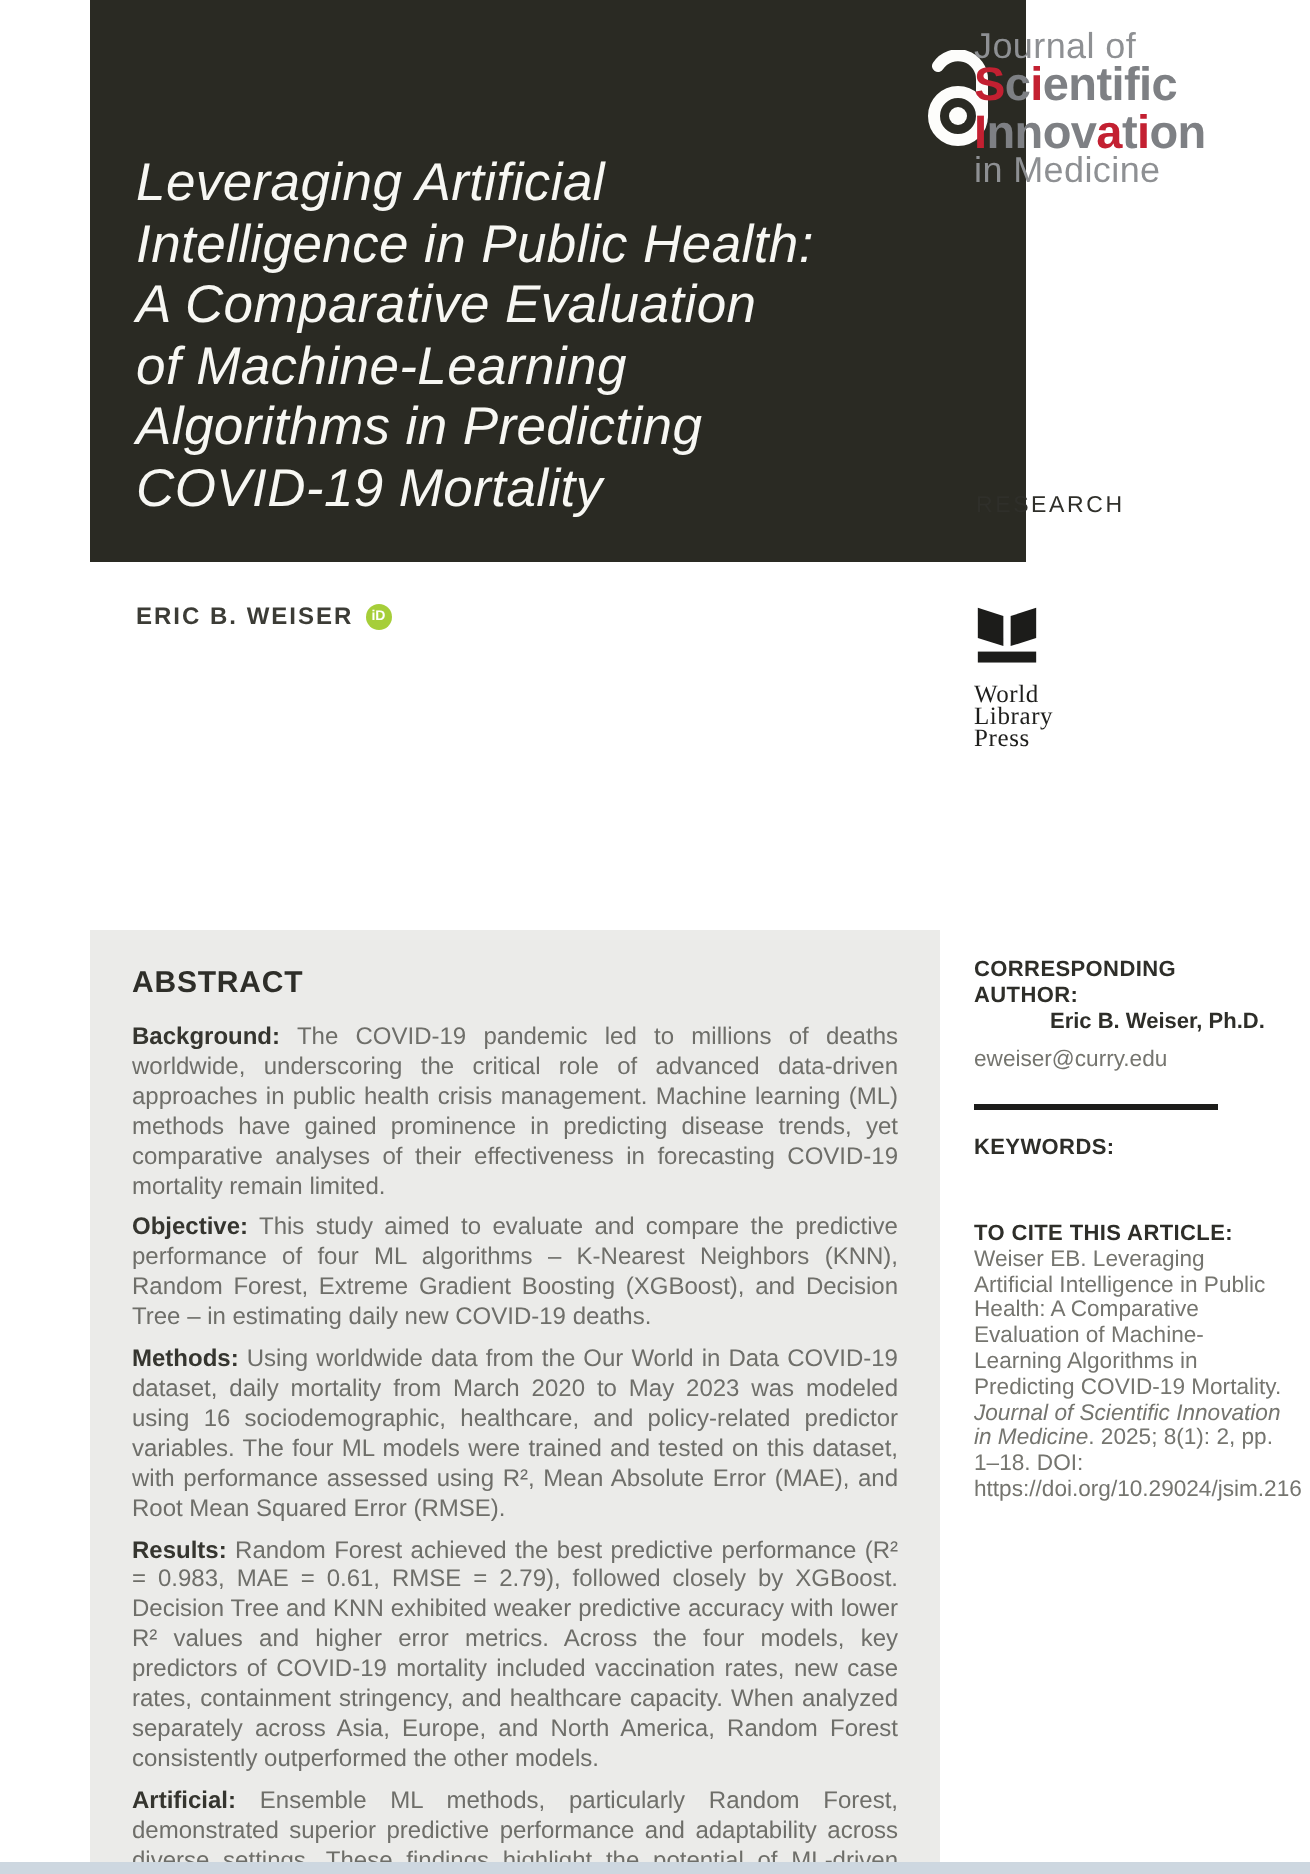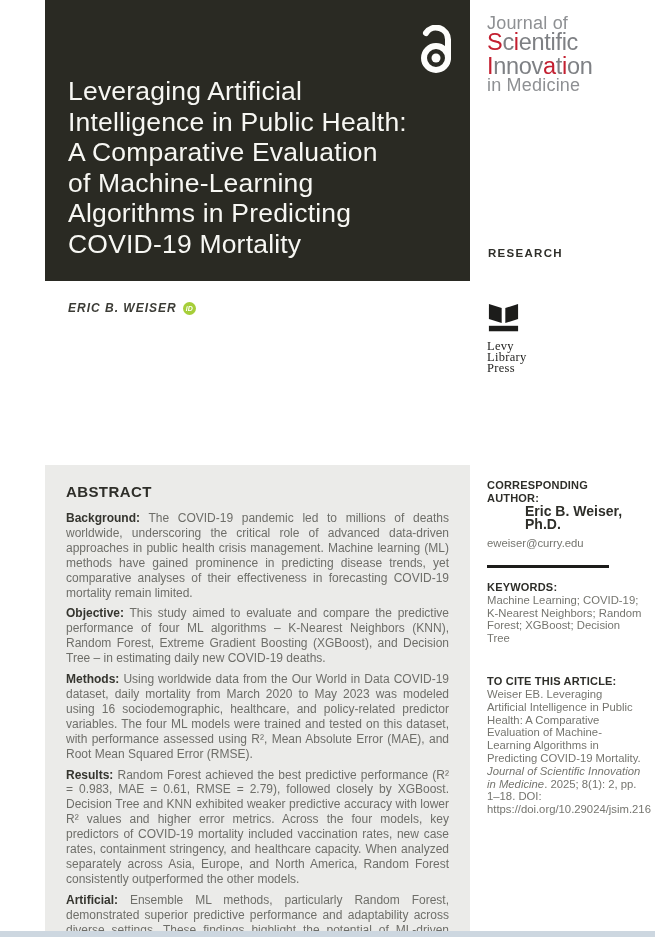--- a/index.html
+++ b/index.html
@@ -12,43 +12,44 @@
     --label-dark:#35352f;
     --logo-gray:#7e8084;
     --logo-light-gray:#8e9093;
   }
   html,body{margin:0;padding:0;background:#ffffff;}
   .page{
     position:relative;width:655px;height:937px;background:#ffffff;
     font-family:"Liberation Sans",sans-serif;overflow:hidden;
   }
   .banner{
-    position:absolute;left:45px;top:0;width:425px;height:281px;
+    position:absolute;left:45px;top:0;width:468px;height:281px;
     background:var(--dark-banner);
+    font-style:italic;
   }
   .oa-icon{position:absolute;right:12px;top:25px;width:44px;height:50px;}
   .article-title{
     position:absolute;left:23px;top:76px;width:400px;margin:0;
     font-size:26.5px;line-height:30.5px;font-weight:400;color:#f7f7f3;
     letter-spacing:0.2px;white-space:pre-line;
   }
-  .author-row{position:absolute;left:68px;top:301px;display:flex;align-items:flex-end;gap:6px;font-style:italic;}
+  .author-row{position:absolute;left:68px;top:301px;display:flex;align-items:flex-end;gap:6px;}
   .author-name{font-size:12px;font-weight:700;letter-spacing:1px;color:#3c3c36;}
   .orcid-badge{
     width:13px;height:13px;border-radius:50%;background:var(--orcid-green);
     color:#fff;font-size:7px;font-weight:700;display:flex;align-items:center;justify-content:center;
   }
   .journal-logo{position:absolute;left:487px;top:16px;}
   .logo-small{font-size:18px;color:var(--logo-light-gray);letter-spacing:0.2px;line-height:14px;}
-  .logo-word{font-size:23.5px;font-weight:400;color:var(--logo-gray);letter-spacing:-0.3px;line-height:24px;}
+  .logo-word{font-size:23.5px;font-weight:700;color:var(--logo-gray);letter-spacing:-0.3px;line-height:24px;}
   .seg-red{color:var(--accent-red);}
   .seg-italic{font-style:italic;}
   .research-label{
     position:absolute;left:488px;top:247px;
-    font-size:11.5px;font-weight:700;letter-spacing:1.3px;color:#2f2f2a;
+    font-size:11.5px;font-weight:400;letter-spacing:1.3px;color:#2f2f2a;
   }
   .press-logo{position:absolute;left:487px;top:303px;}
   .press-text{
     font-family:"Liberation Serif",serif;font-size:12.5px;line-height:10.8px;
     color:#1e1e1c;white-space:pre-line;margin-top:3px;letter-spacing:0.3px;
   }
   .abstract-box{
     position:absolute;left:45px;top:465px;width:425px;height:466px;
     background:var(--abstract-bg);padding:18px 21px;box-sizing:border-box;overflow:hidden;
   }
@@ -57,21 +58,21 @@
   }
   .abstract-box p{
     margin:0 0 6px 0;font-size:12px;line-height:14.9px;color:var(--body-gray);
     text-align:justify;
   }
   .abstract-box strong{color:var(--label-dark);font-weight:700;}
   .sidebar{position:absolute;left:487px;top:479px;width:155px;}
   .sidebar h3{
     margin:0;font-size:11px;font-weight:700;letter-spacing:0.2px;color:#2e2e29;line-height:13px;
   }
-  .sidebar .bold-name{font-size:14px;font-weight:700;color:#2e2e29;line-height:13px;padding-left:38px;}
+  .sidebar .bold-name{font-size:11px;font-weight:700;color:#2e2e29;line-height:13px;padding-left:38px;}
   .sidebar p{margin:0;font-size:11.3px;line-height:12.8px;color:#75756f;}
   .sidebar .affil{margin-top:5px;}
   .sidebar .email{margin-top:6px;}
   .divider-rule{width:122px;height:3px;background:#1c1c1a;margin:15px 0 13px 0;}
   .kw-text{margin-top:1px;}
   .citation-block{margin-top:30px;}
   .bottom-bar{position:absolute;left:0;bottom:0;width:655px;height:6px;background:var(--bottom-bar);}
 </style>
 </head>
 <body>
@@ -113,21 +114,21 @@
   <div class="press-logo">
     <span>
       <svg viewBox="0 0 36 34" width="33" height="31">
         <g fill="#1c1c1a">
           <path d="M2 1 L16 5.5 L16 22 L2 17.5 Z"></path>
           <path d="M34 1 L20 5.5 L20 22 L34 17.5 Z"></path>
           <rect x="2" y="25" width="32" height="6"></rect>
         </g>
       </svg>
     </span>
-    <div class="press-text">Levy
+    <div class="press-text">World
 Library
 Press</div>
   </div>
 
   <div class="abstract-box">
     <h2 class="abstract-heading">ABSTRACT</h2>
     <p><strong>Background:</strong> <span>The COVID-19 pandemic led to millions of deaths worldwide, underscoring the critical role of advanced data-driven approaches in public health crisis management. Machine learning (ML) methods have gained prominence in predicting disease trends, yet comparative analyses of their effectiveness in forecasting COVID-19 mortality remain limited.</span></p>
     <p><strong>Objective:</strong> <span>This study aimed to evaluate and compare the predictive performance of four ML algorithms – K-Nearest Neighbors (KNN), Random Forest, Extreme Gradient Boosting (XGBoost), and Decision Tree – in estimating daily new COVID-19 deaths.</span></p>
     <p><strong>Methods:</strong> <span>Using worldwide data from the Our World in Data COVID-19 dataset, daily mortality from March 2020 to May 2023 was modeled using 16 sociodemographic, healthcare, and policy-related predictor variables. The four ML models were trained and tested on this dataset, with performance assessed using R², Mean Absolute Error (MAE), and Root Mean Squared Error (RMSE).</span></p>
     <p><strong>Results:</strong> <span>Random Forest achieved the best predictive performance (R² = 0.983, MAE = 0.61, RMSE = 2.79), followed closely by XGBoost. Decision Tree and KNN exhibited weaker predictive accuracy with lower R² values and higher error metrics. Across the four models, key predictors of COVID-19 mortality included vaccination rates, new case rates, containment stringency, and healthcare capacity. When analyzed separately across Asia, Europe, and North America, Random Forest consistently outperformed the other models.</span></p>
@@ -136,21 +137,20 @@
 
   <aside class="sidebar">
     <div>
       <h3>CORRESPONDING AUTHOR:</h3>
       <div class="bold-name">Eric B. Weiser, Ph.D.</div>
       <p class="email">eweiser@curry.edu</p>
     </div>
     <div class="divider-rule"></div>
     <div>
       <h3>KEYWORDS:</h3>
-      <p class="kw-text">Machine Learning; COVID-19; K-Nearest Neighbors; Random Forest; XGBoost; Decision Tree</p>
     </div>
     <div class="citation-block">
       <h3>TO CITE THIS ARTICLE:</h3>
       <p><span>Weiser EB. Leveraging Artificial Intelligence in Public Health: A Comparative Evaluation of Machine-Learning Algorithms in Predicting COVID-19 Mortality. </span><span class="seg-italic">Journal of Scientific Innovation in Medicine</span><span>. 2025; 8(1): 2, pp. 1–18. DOI: https://doi.org/10.29024/jsim.216</span></p>
     </div>
   </aside>
 
   <div class="bottom-bar"></div>
 
 </div>

